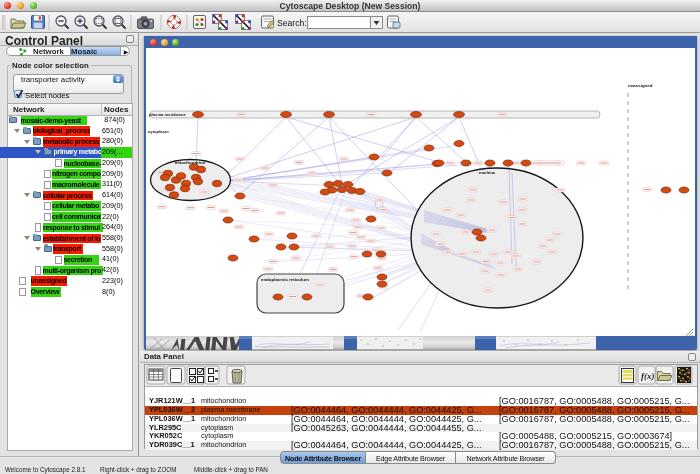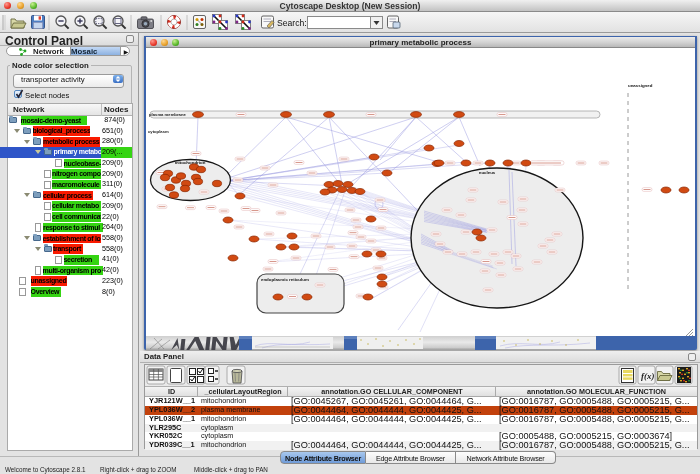--- a/index.html
+++ b/index.html
@@ -144,21 +144,21 @@
   </div>
   <svg class="abs" style="left:19px;top:14.5px" width="8" height="8" viewBox="0 0 8 8">
       <circle cx="1.5" cy="1.5" r="1.4" fill="#28a828"></circle>
       <circle cx="6" cy="3" r="1.4" fill="#28a828"></circle>
       <circle cx="2.5" cy="6.5" r="1.4" fill="#28a828"></circle>
       <path d="M1.5,1.5 L6,3 L2.5,6.5" stroke="#28a828" stroke-width="0.7" fill="none"></path>
     </svg>
 
   <div class="abs" style="left:7px;top:32px;width:125px;height:42px;border:1px solid #b4b4b4;border-radius:2px"></div>
   <div class="abs" style="left:10px;top:28px;font-size:7.8px;font-weight:bold;color:#222;background:#e3e3e3;padding:0 2px">Node color selection</div>
-  <div class="abs" style="left:13px;top:41px;width:111px;height:14px;background:linear-gradient(#fff,#ececec);border:1px solid #9a9a9a;border-radius:3px;font-size:7.8px;line-height:9px;text-align:left;padding-left:7px;color:#111">transporter activity</div>
+  <div class="abs" style="left:13px;top:41px;width:111px;height:20px;background:linear-gradient(#fff,#ececec);border:1px solid #9a9a9a;border-radius:3px;font-size:7.8px;line-height:9px;text-align:left;padding-left:7px;color:#111">transporter activity</div>
   <div class="abs" style="left:113px;top:41.5px;width:10px;height:8px;background:linear-gradient(#7fb2ec,#3a6fc4);border-radius:2px"></div>
   <svg class="abs" style="left:113px;top:41.5px" width="10" height="8" viewBox="0 0 10 8">
       <path d="M5,1 L7.4,3.4 L2.6,3.4 Z" fill="#fff"></path>
       <path d="M5,7 L7.4,4.6 L2.6,4.6 Z" fill="#fff"></path>
     </svg>
   <div class="abs" style="left:14px;top:57px;width:8px;height:8px;background:linear-gradient(#eaf2fc,#c2d8f0);border:1px solid #5588c0;border-radius:2px"></div>
   <svg class="abs" style="left:14.5px;top:56px" width="9" height="10" viewBox="0 0 9 10">
       <path d="M1.5,5 L3.5,8 L7.5,1" fill="none" stroke="#223" stroke-width="1.6"></path>
     </svg>
   <div class="abs" style="left:25px;top:57.5px;font-size:7.7px;color:#111">Select nodes</div>
@@ -234,21 +234,20 @@
 <div style="position:absolute;left:30.5px;top:276.4px;width:36.5px;height:9.5px;line-height:9.5px;font-size:7px;font-weight:bold;letter-spacing:-0.3px;color:#000;background:#f91a00;white-space:nowrap;overflow:hidden">unassigned</div>
 <div style="position:absolute;left:102px;top:275.8px;width:23px;height:10.7px;line-height:10.7px;font-size:7.2px;color:#000;text-align:left">223(0)</div>
 <div style="position:absolute;left:19px;top:287.7px;width:6.6px;height:8.4px;background:#fff;border:0.7px solid #999"></div>
 <div style="position:absolute;left:30.5px;top:287.1px;width:30.5px;height:9.5px;line-height:9.5px;font-size:7px;font-weight:bold;letter-spacing:-0.3px;color:#000;background:#35d412;white-space:nowrap;overflow:hidden">Overview</div>
 <div style="position:absolute;left:102px;top:286.5px;width:23px;height:10.7px;line-height:10.7px;font-size:7.2px;color:#000;text-align:left">8(0)</div>
     </div>
   </div>
 </div>
 
 <div class="abs netwin">
-  <div class="abs wtitle">primary metabolic process</div>
   <div class="abs tl" style="left:6px;top:3px;width:7px;height:7px;background:radial-gradient(circle at 35% 30%,#ff9a90,#e8382a 60%,#b01408)"></div>
   <div class="abs tl" style="left:17px;top:3px;width:7px;height:7px;background:radial-gradient(circle at 35% 30%,#ffd890,#e8a02a 60%,#b07008)"></div>
   <div class="abs tl" style="left:28px;top:3px;width:7px;height:7px;background:radial-gradient(circle at 35% 30%,#c8f090,#58b82a 60%,#287808)"></div>
   <div class="abs wcanvas">
     <svg width="549" height="288" viewBox="146 48 549 288" xmlns="http://www.w3.org/2000/svg">
 <line x1="198" y1="117" x2="196" y2="166" stroke="#9a9ae0" stroke-width="0.6" opacity="0.8"></line>
 <line x1="286" y1="117" x2="340" y2="184" stroke="#9a9ae0" stroke-width="0.6" opacity="0.8"></line>
 <line x1="286" y1="117" x2="226" y2="176" stroke="#9a9ae0" stroke-width="0.6" opacity="0.8"></line>
 <line x1="329" y1="117" x2="342" y2="184" stroke="#9a9ae0" stroke-width="0.6" opacity="0.8"></line>
 <line x1="329" y1="117" x2="240" y2="194" stroke="#9a9ae0" stroke-width="0.6" opacity="0.8"></line>
@@ -912,51 +911,42 @@
             <g fill="#208030">
               <rect x="3" y="2.6" width="2" height="1.4"></rect>
               <rect x="9" y="5" width="2" height="1.4"></rect>
               <rect x="2" y="10.6" width="2" height="1.4"></rect>
               <rect x="11" y="13" width="2" height="1.4"></rect>
             </g>
           </g>
         </svg>
       </div>
 
-    <div class="abs" style="left:0;top:22px;width:552px;height:10px;background:linear-gradient(#f4f4f4,#e0e0e0);border-bottom:1px solid #aaa;font-size:7.2px;font-weight:bold;color:#222">
-      <span class="abs" style="left:0;top:0;width:53px;text-align:center;line-height:10px">ID</span>
-      <span class="abs" style="left:53px;top:0;width:90px;text-align:center;line-height:10px">_cellularLayoutRegion</span>
-      <span class="abs" style="left:143px;top:0;width:208px;text-align:center;line-height:10px">annotation.GO CELLULAR_COMPONENT</span>
-      <span class="abs" style="left:351px;top:0;width:201px;text-align:center;line-height:10px">annotation.GO MOLECULAR_FUNCTION</span>
-      <span class="abs" style="left:52px;top:0;width:1px;height:10px;background:#aaa"></span>
-      <span class="abs" style="left:142px;top:0;width:1px;height:10px;background:#aaa"></span>
-      <span class="abs" style="left:350px;top:0;width:1px;height:10px;background:#aaa"></span>
-    </div>
     <div class="abs" style="left:0;top:32px;width:552px;height:41px;font-size:7px;color:#111">
 <div class="abs" style="left:0;top:0.00px;width:552px;height:8.85px;background:#ffffff">
           <span class="abs" style="left:4px;top:0;line-height:8.85px;font-size:7.4px;font-weight:bold;white-space:nowrap">YJR121W__1</span>
           <span class="abs" style="left:56px;top:0;line-height:8.85px;font-size:7.2px;white-space:nowrap">mitochondrion</span>
-          <span class="abs" style="left:146px;top:0;line-height:8.85px;font-size:9.2px;white-space:nowrap;width:202px;overflow:hidden">[GO:0045267, GO:0045261, GO:0044464, G...</span>
           <span class="abs" style="left:354px;top:0;line-height:8.85px;font-size:9.2px;white-space:nowrap;width:196px;overflow:hidden">[GO:0016787, GO:0005488, GO:0005215, G...</span>
         </div>
         <div class="abs" style="left:0;top:8.85px;width:552px;height:8.85px;background:#c2410c">
           <span class="abs" style="left:4px;top:0;line-height:8.85px;font-size:7.4px;font-weight:bold;white-space:nowrap">YPL036W__2</span>
           <span class="abs" style="left:56px;top:0;line-height:8.85px;font-size:7.2px;white-space:nowrap">plasma membrane</span>
           <span class="abs" style="left:146px;top:0;line-height:8.85px;font-size:9.2px;white-space:nowrap;width:202px;overflow:hidden">[GO:0044464, GO:0044444, GO:0044425, G...</span>
           <span class="abs" style="left:354px;top:0;line-height:8.85px;font-size:9.2px;white-space:nowrap;width:196px;overflow:hidden">[GO:0016787, GO:0005488, GO:0005215, G...</span>
         </div>
         <div class="abs" style="left:0;top:17.70px;width:552px;height:8.85px;background:#ffffff">
           <span class="abs" style="left:4px;top:0;line-height:8.85px;font-size:7.4px;font-weight:bold;white-space:nowrap">YPL036W__1</span>
           <span class="abs" style="left:56px;top:0;line-height:8.85px;font-size:7.2px;white-space:nowrap">mitochondrion</span>
           <span class="abs" style="left:146px;top:0;line-height:8.85px;font-size:9.2px;white-space:nowrap;width:202px;overflow:hidden">[GO:0044464, GO:0044444, GO:0044425, G...</span>
           <span class="abs" style="left:354px;top:0;line-height:8.85px;font-size:9.2px;white-space:nowrap;width:196px;overflow:hidden">[GO:0016787, GO:0005488, GO:0005215, G...</span>
         </div>
         <div class="abs" style="left:0;top:26.55px;width:552px;height:8.85px;background:#f1f1f1">
           <span class="abs" style="left:4px;top:0;line-height:8.85px;font-size:7.4px;font-weight:bold;white-space:nowrap">YLR295C</span>
           <span class="abs" style="left:56px;top:0;line-height:8.85px;font-size:7.2px;white-space:nowrap">cytoplasm</span>
+          <span class="abs" style="left:146px;top:0;line-height:8.85px;font-size:9.2px;white-space:nowrap;width:202px;overflow:hidden">[GO:0045263, GO:0044444, GO:0044455, G...</span>
         </div>
         <div class="abs" style="left:0;top:35.40px;width:552px;height:8.85px;background:#ffffff">
           <span class="abs" style="left:4px;top:0;line-height:8.85px;font-size:7.4px;font-weight:bold;white-space:nowrap">YKR052C</span>
           <span class="abs" style="left:56px;top:0;line-height:8.85px;font-size:7.2px;white-space:nowrap">cytoplasm</span>
           <span class="abs" style="left:354px;top:0;line-height:8.85px;font-size:9.2px;white-space:nowrap;width:196px;overflow:hidden">[GO:0005488, GO:0005215, GO:0003674]</span>
         </div>
         <div class="abs" style="left:0;top:44.25px;width:552px;height:8.85px;background:#f1f1f1">
           <span class="abs" style="left:4px;top:0;line-height:8.85px;font-size:7.4px;font-weight:bold;white-space:nowrap">YDR039C__1</span>
           <span class="abs" style="left:56px;top:0;line-height:8.85px;font-size:7.2px;white-space:nowrap">mitochondrion</span>
           <span class="abs" style="left:146px;top:0;line-height:8.85px;font-size:9.2px;white-space:nowrap;width:202px;overflow:hidden">[GO:0044464, GO:0044444, GO:0044425, G...</span>

